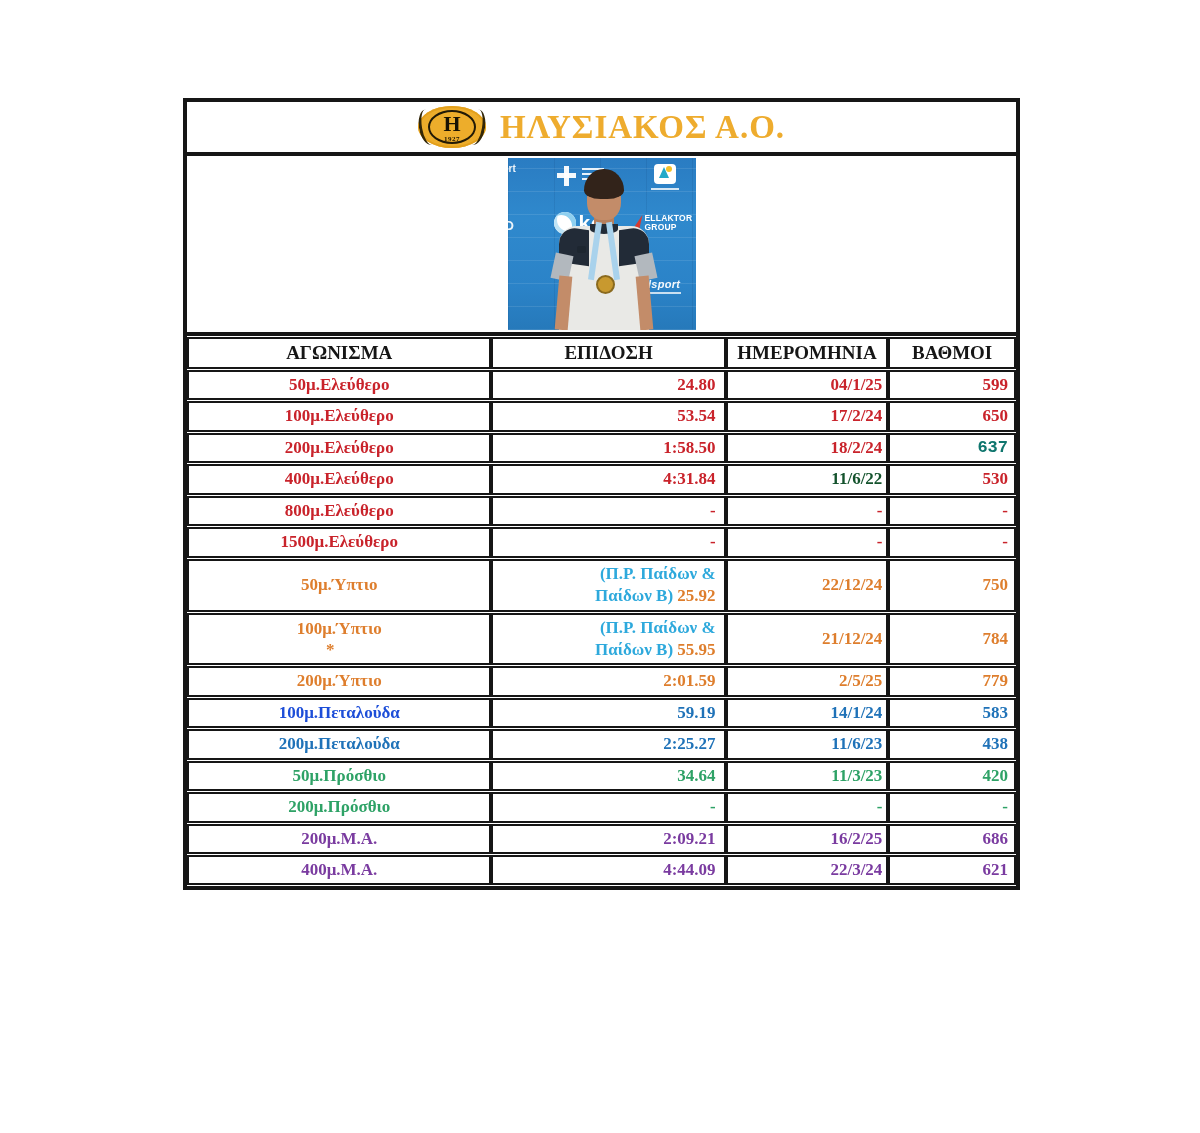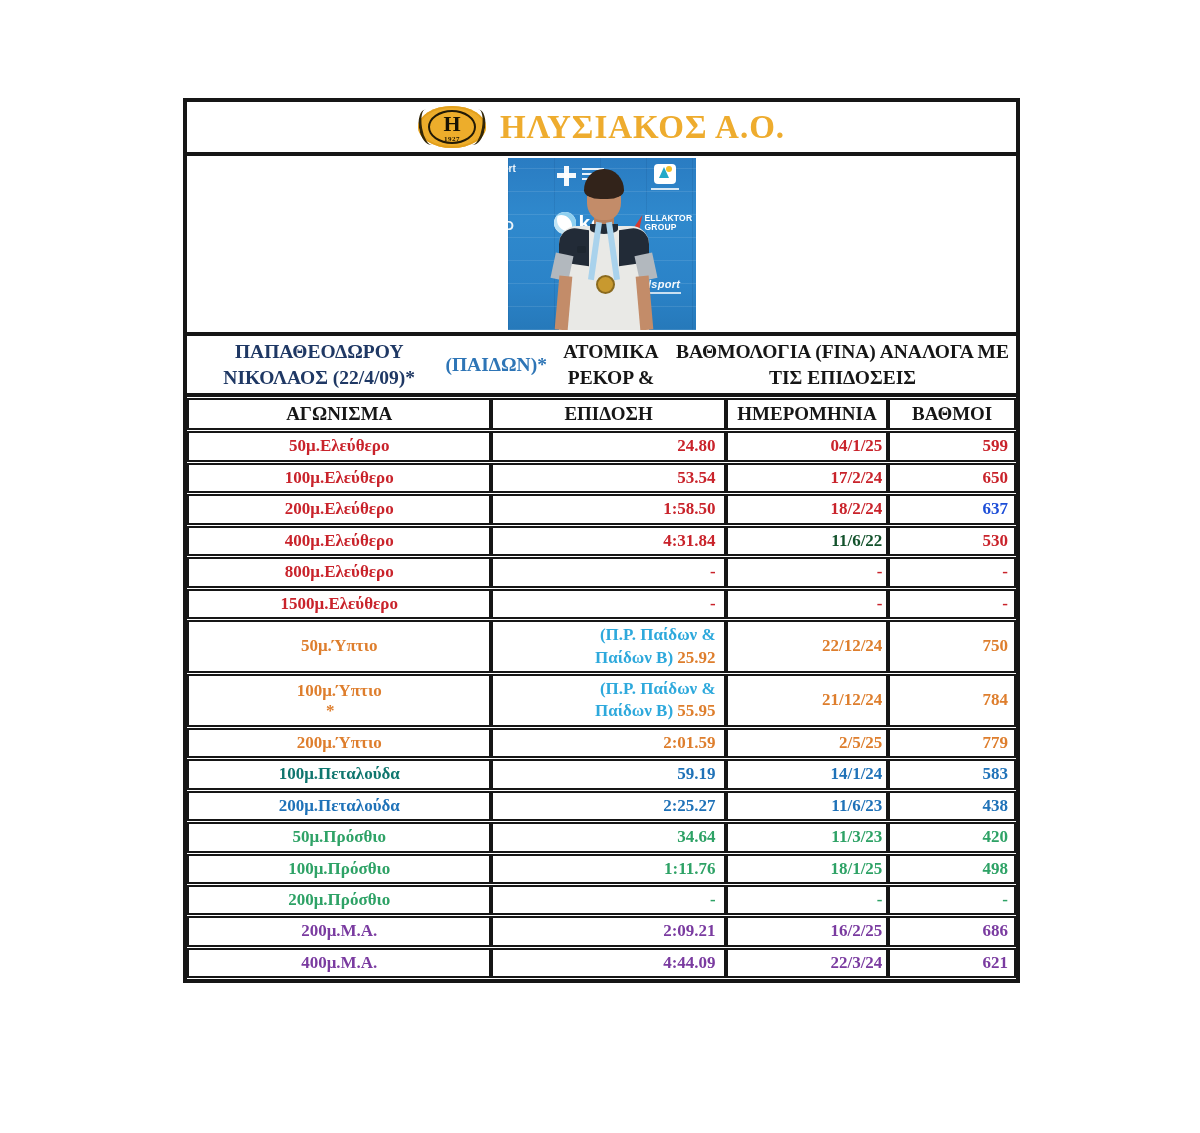--- a/index.html
+++ b/index.html
@@ -135,27 +135,20 @@
       <span class="abs collar"></span>
       <span class="abs rib-l"></span>
       <span class="abs rib-r"></span>
       <span class="abs chest-logo"></span>
       <span class="abs medal"></span>
       <span class="abs face"></span>
       <span class="abs hair"></span>
     </div>
   </div>
 
-  <div class="band band-heading" id="heading">
-      <span style="color: rgb(31, 56, 100);">ΠΑΠΑΘΕΟΔΩΡΟΥ ΝΙΚΟΛΑΟΣ (22/4/09)*</span>
-      <span style="color: rgb(46, 117, 182);">(ΠΑΙΔΩΝ)*</span>
-      <span style="color: rgb(22, 22, 22);"> ΑΤΟΜΙΚΑ ΡΕΚΟΡ &amp;</span>
-      <br>
-      <span style="color: rgb(22, 22, 22);">ΒΑΘΜΟΛΟΓΙΑ (FINA) ΑΝΑΛΟΓΑ ΜΕ ΤΙΣ ΕΠΙΔΟΣΕΙΣ</span>
-    </div>
 
   <table class="records">
     <colgroup>
         <col class="c1">
         <col class="c2">
         <col class="c3">
         <col class="c4">
       </colgroup>
     <thead>
       <tr>
@@ -175,21 +168,21 @@
         <tr>
           <td class="event" style="color: rgb(201, 35, 43);">100μ.Ελεύθερο</td>
           <td class="perf" style="color: rgb(201, 35, 43);">53.54</td>
           <td class="date" style="color: rgb(201, 35, 43);">17/2/24</td>
           <td class="points" style="color: rgb(201, 35, 43);">650</td>
         </tr>
         <tr>
           <td class="event" style="color: rgb(201, 35, 43);">200μ.Ελεύθερο</td>
           <td class="perf" style="color: rgb(201, 35, 43);">1:58.50</td>
           <td class="date" style="color: rgb(201, 35, 43);">18/2/24</td>
-          <td class="points" style="color: #1d4ed8;">637</td>
+          <td class="points" style="color: #0f766e; font-family: Liberation Mono, monospace;">637</td>
         </tr>
         <tr>
           <td class="event" style="color: rgb(201, 35, 43);">400μ.Ελεύθερο</td>
           <td class="perf" style="color: rgb(201, 35, 43);">4:31.84</td>
           <td class="date" style="color: #14532d; text-align: right;">11/6/22</td>
           <td class="points" style="color: rgb(201, 35, 43);">530</td>
         </tr>
         <tr>
           <td class="event" style="color: rgb(201, 35, 43);">800μ.Ελεύθερο</td>
           <td class="perf" style="color: rgb(201, 35, 43);">-</td>
@@ -214,44 +207,38 @@
           <td class="date" style="color: rgb(222, 126, 45);">21/12/24</td>
           <td class="points" style="color: rgb(222, 126, 45);">784</td>
         </tr>
         <tr>
           <td class="event" style="color: rgb(222, 126, 45);">200μ.Ύπτιο</td>
           <td class="perf" style="color: rgb(222, 126, 45);">2:01.59</td>
           <td class="date" style="color: rgb(222, 126, 45);">2/5/25</td>
           <td class="points" style="color: rgb(222, 126, 45);">779</td>
         </tr>
         <tr>
-          <td class="event" style="color: #0f766e;">100μ.Πεταλούδα</td>
+          <td class="event" style="color: #1d4ed8;">100μ.Πεταλούδα</td>
           <td class="perf" style="color: rgb(31, 114, 184);">59.19</td>
           <td class="date" style="color: rgb(31, 114, 184);">14/1/24</td>
           <td class="points" style="color: rgb(31, 114, 184);">583</td>
         </tr>
         <tr>
           <td class="event" style="color: rgb(31, 114, 184);">200μ.Πεταλούδα</td>
           <td class="perf" style="color: rgb(31, 114, 184);">2:25.27</td>
           <td class="date" style="color: rgb(31, 114, 184);">11/6/23</td>
           <td class="points" style="color: rgb(31, 114, 184);">438</td>
         </tr>
         <tr>
           <td class="event" style="color: rgb(46, 162, 102);">50μ.Πρόσθιο</td>
           <td class="perf" style="color: rgb(46, 162, 102);">34.64</td>
           <td class="date" style="color: rgb(46, 162, 102);">11/3/23</td>
           <td class="points" style="color: rgb(46, 162, 102);">420</td>
         </tr>
         <tr>
-          <td class="event" style="color: rgb(46, 162, 102);">100μ.Πρόσθιο</td>
-          <td class="perf" style="color: rgb(46, 162, 102);">1:11.76</td>
-          <td class="date" style="color: rgb(46, 162, 102);">18/1/25</td>
-          <td class="points" style="color: rgb(46, 162, 102);">498</td>
-        </tr>
-        <tr>
           <td class="event" style="color: rgb(46, 162, 102);">200μ.Πρόσθιο</td>
           <td class="perf" style="color: rgb(46, 162, 102);">-</td>
           <td class="date" style="color: rgb(46, 162, 102);">-</td>
           <td class="points" style="color: rgb(46, 162, 102);">-</td>
         </tr>
         <tr>
           <td class="event" style="color: rgb(122, 59, 160);">200μ.Μ.Α.</td>
           <td class="perf" style="color: rgb(122, 59, 160);">2:09.21</td>
           <td class="date" style="color: rgb(122, 59, 160);">16/2/25</td>
           <td class="points" style="color: rgb(122, 59, 160);">686</td>

